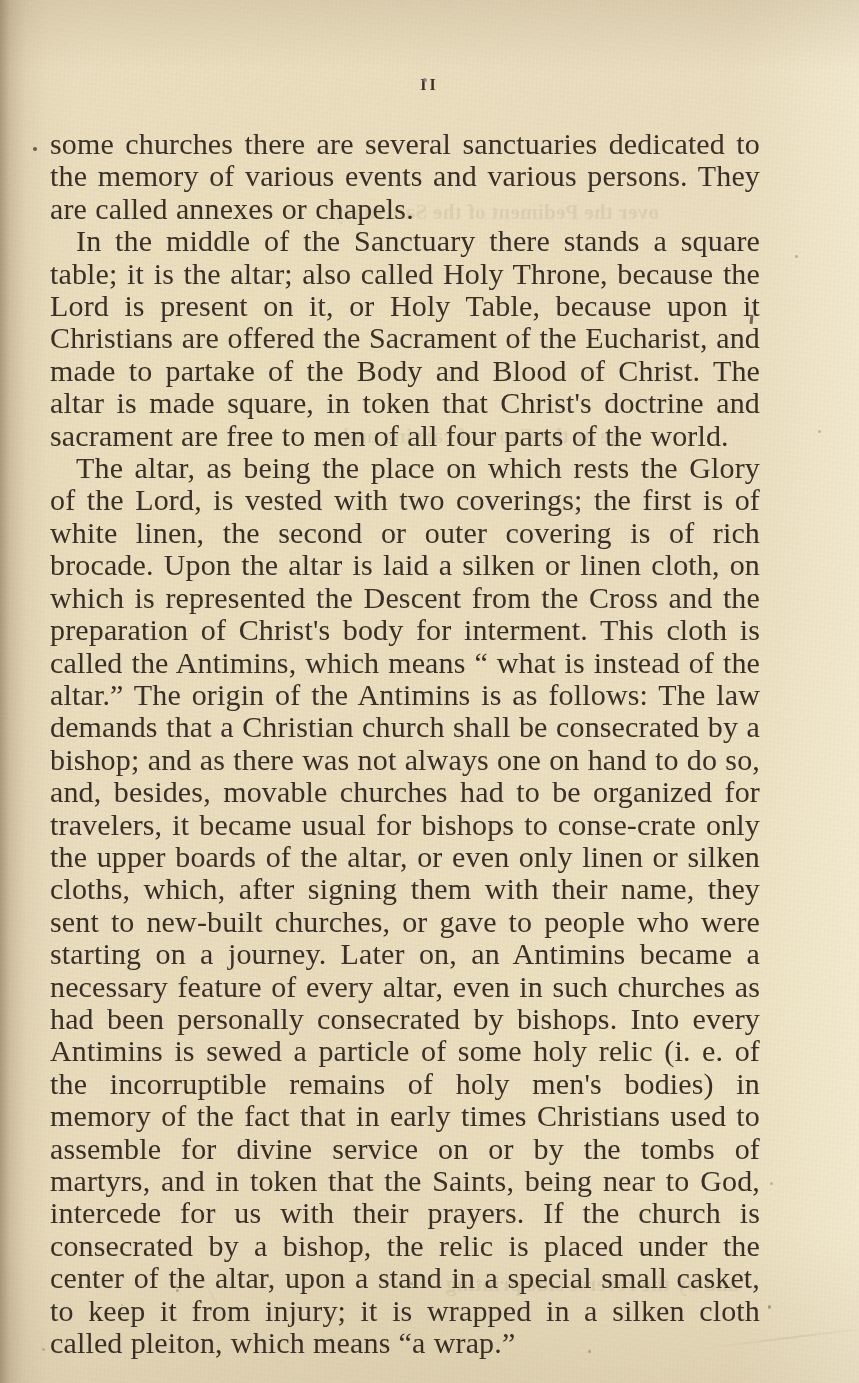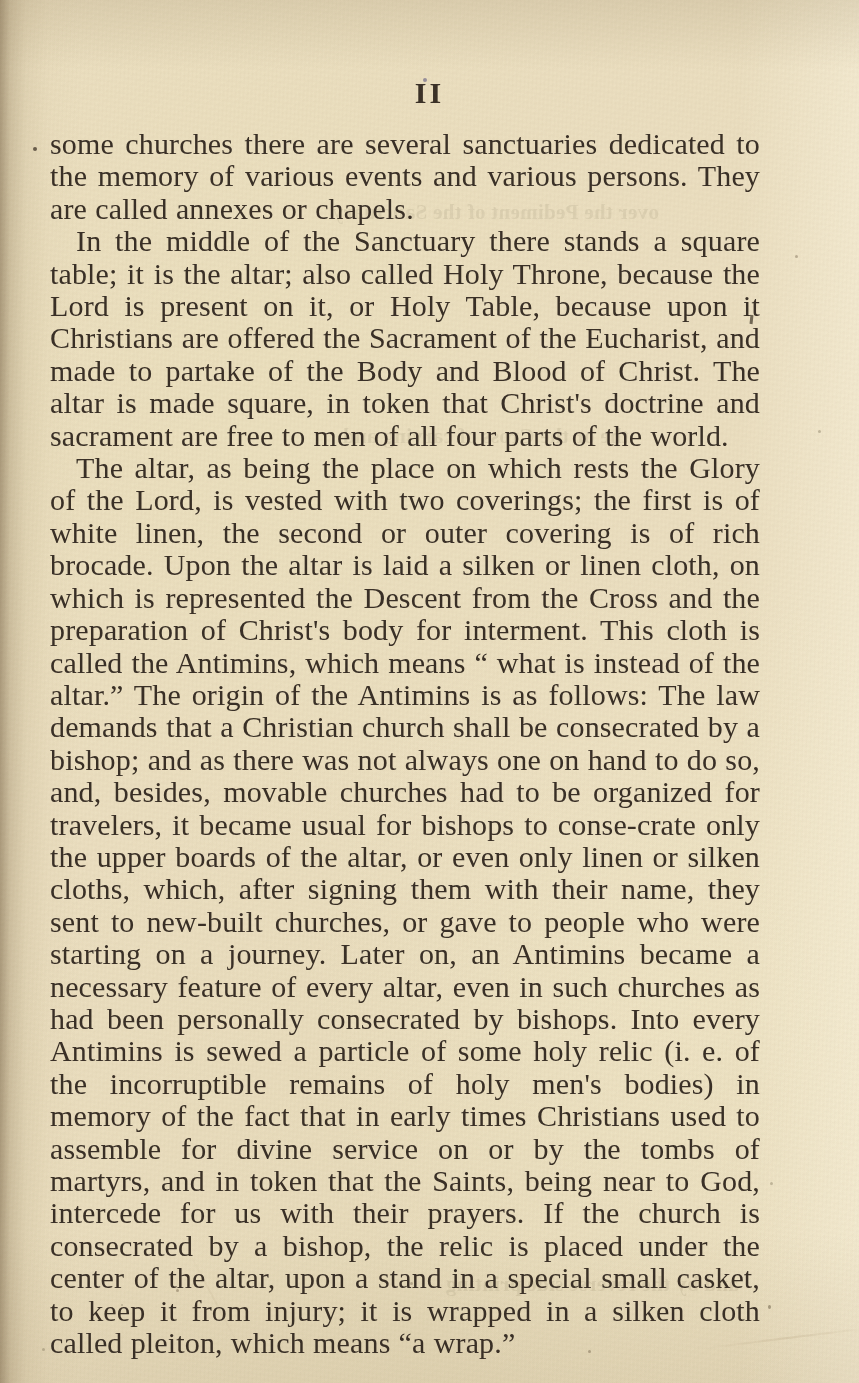--- a/index.html
+++ b/index.html
@@ -106,21 +106,21 @@
     width: 859px;
     height: 1383px;
   }
 
   #folio {
     position: absolute;
     top: 76px;
     left: 0;
     width: 859px;
     text-align: center;
-    font-size: 30px;
+    font-size: 16px;
     letter-spacing: 3px;
     font-weight: 700;
     color: #3c3228;
     font-family: "Liberation Serif", "DejaVu Serif", serif;
   }
 
   #textblock {
     position: absolute;
     left: 50px;
     top: 128px;

